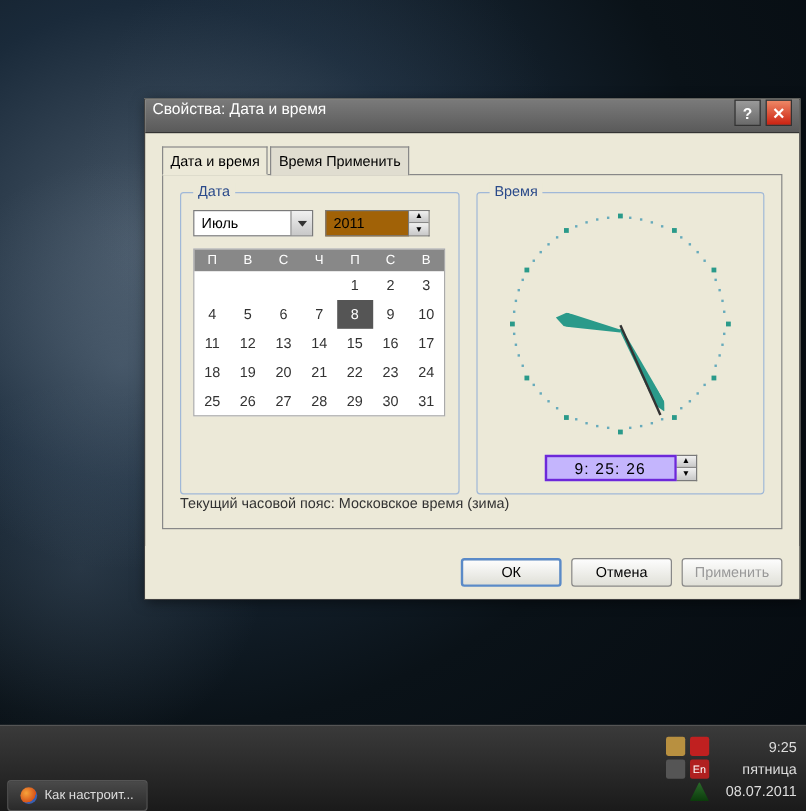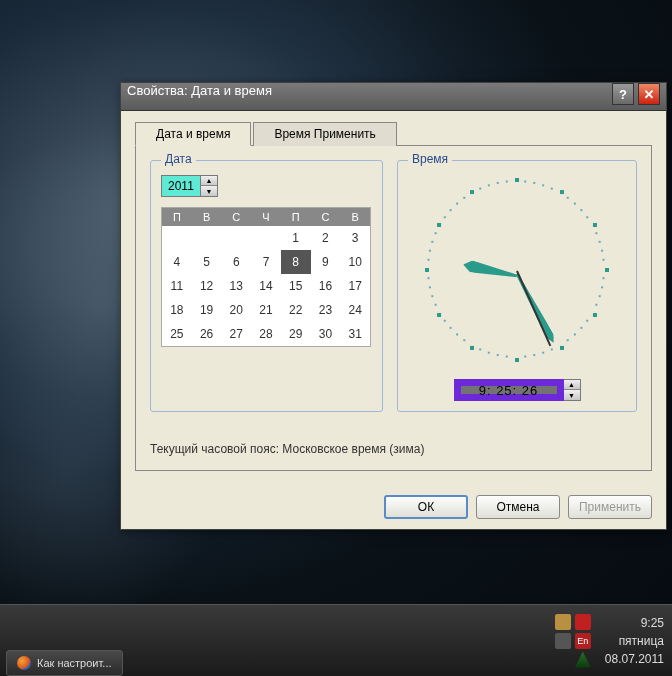--- a/index.html
+++ b/index.html
@@ -38,21 +38,21 @@
   width: 22px; height: 22px; margin-left: 4px;
   display: flex; align-items: center; justify-content: center;
   font-weight: bold; font-size: 13px;
   border: 1px solid #333;
 }
 .help-btn { background: linear-gradient(#9a9a9a,#6a6a6a); color:#fff; }
 .close-btn { background: linear-gradient(#e86,#c21); color:#fff; }
 .dialog-body { padding: 10px 14px 14px; }
 .tabs { display: flex; position: relative; top: 1px; }
 .tab {
-  padding: 4px 20px;
+  padding: 4px 6px;
   background: #ece9d8;
   border: 1px solid #888;
   border-bottom: none;
   margin-right: 2px;
   font-size: 12px;
   cursor: pointer;
 }
 .tab.active { background: #ece9d8; border-bottom: 1px solid #ece9d8; z-index: 2; }
 .tab:not(.active) { background: #e0ddd0; }
 .tab-panel {
@@ -82,22 +82,22 @@
 }
 .month-select span { flex:1; padding: 0 6px; font-size:12px; }
 .dropdown-btn {
   width: 18px; height: 20px;
   background: linear-gradient(#f0f0f0,#c8c8c8);
   border-left: 1px solid #888;
   display:flex; align-items:center; justify-content:center;
 }
 .year-spin { display:flex; }
 .year-input {
-  background:#5eead4; border:1px solid #7a7a7a; height:22px;
-  padding: 0 6px; width: 40px; font-size:12px;
+  background:#a16207; border:1px solid #7a7a7a; height:22px;
+  padding: 0 6px; width: 70px; font-size:12px;
   display:flex; align-items:center;
 }
 .spin-btns { display:flex; flex-direction:column; border:1px solid #7a7a7a; border-left:none; }
 .spin-btn { width:16px; height:10px; background:linear-gradient(#f0f0f0,#c8c8c8); font-size:7px; display:flex;align-items:center;justify-content:center; cursor:pointer; }
 .spin-btn:first-child { border-bottom:1px solid #888; }
 .calendar {
   background:#fff; border:1px solid #aaa;
   width: 210px;
 }
 .cal-head { display:flex; background:#888; }
@@ -115,26 +115,26 @@
   margin-bottom: 14px;
 }
 .tick { position:absolute; width:4px; height:4px; background:#2a9a8a; left:50%; top:50%; }
 .tick.small { width:2px; height:2px; background:#6ab; }
 .hand { position:absolute; left:50%; top:50%; transform-origin: 0 50%; }
 .hand.hour { width:55px; height:12px; background:#2a9a8a; clip-path: polygon(0 40%, 85% 0, 100% 50%, 85% 100%, 0 60%); }
 .hand.minute { width:78px; height:8px; background:#2a9a8a; clip-path: polygon(0 35%, 90% 0, 100% 50%, 90% 100%, 0 65%); }
 .hand.second { width:82px; height:2px; background:#333; }
 .time-spin { display:flex; align-items:center; }
 .time-input {
-  background:#737373; border:7px solid #6d28d9; height:22px;
+  background:#c4b5fd; border:2px solid #6d28d9; height:22px;
   padding:0 10px; width:110px; text-align:center; font-size:13px;
   display:flex;align-items:center;justify-content:center;
   letter-spacing: 1px;
 }
-.tz-text { margin-top: 30px; font-size:12px; color:#333; }
+.tz-text { margin-top: 0; font-size:12px; color:#333; }
 .dialog-buttons {
   display:flex; justify-content:flex-end; gap:8px;
   padding: 10px 14px; background:#ece9d8;
 }
 .dlg-btn {
   min-width:84px; height:24px;
   background:linear-gradient(#fdfdfd,#e0e0d8);
   border:1px solid #888; border-radius:3px;
   font-size:12px; cursor:pointer;
 }
@@ -180,20 +180,28 @@
   <div class="dialog-body">
     <div class="tabs">
       <div class="tab active">Дата и время</div>
       <div class="tab">Время Применить</div>
     </div>
     <div class="tab-panel">
       <div class="groups">
         <fieldset class="group group-date">
           <span class="group-label">Дата</span>
           <div class="month-year">
+            <div class="month-select">
+              <span>Июль</span>
+              <div class="dropdown-btn">
+                <svg width="8" height="5" viewBox="0 0 8 5">
+                    <path d="M0 0 L8 0 L4 5 Z" fill="#333"></path>
+                  </svg>
+              </div>
+            </div>
             <div class="year-spin">
               <div class="year-input">2011</div>
               <div class="spin-btns">
                 <div class="spin-btn">▲</div>
                 <div class="spin-btn">▼</div>
               </div>
             </div>
           </div>
           <div class="calendar">
             <div class="cal-head" id="cal-head">

